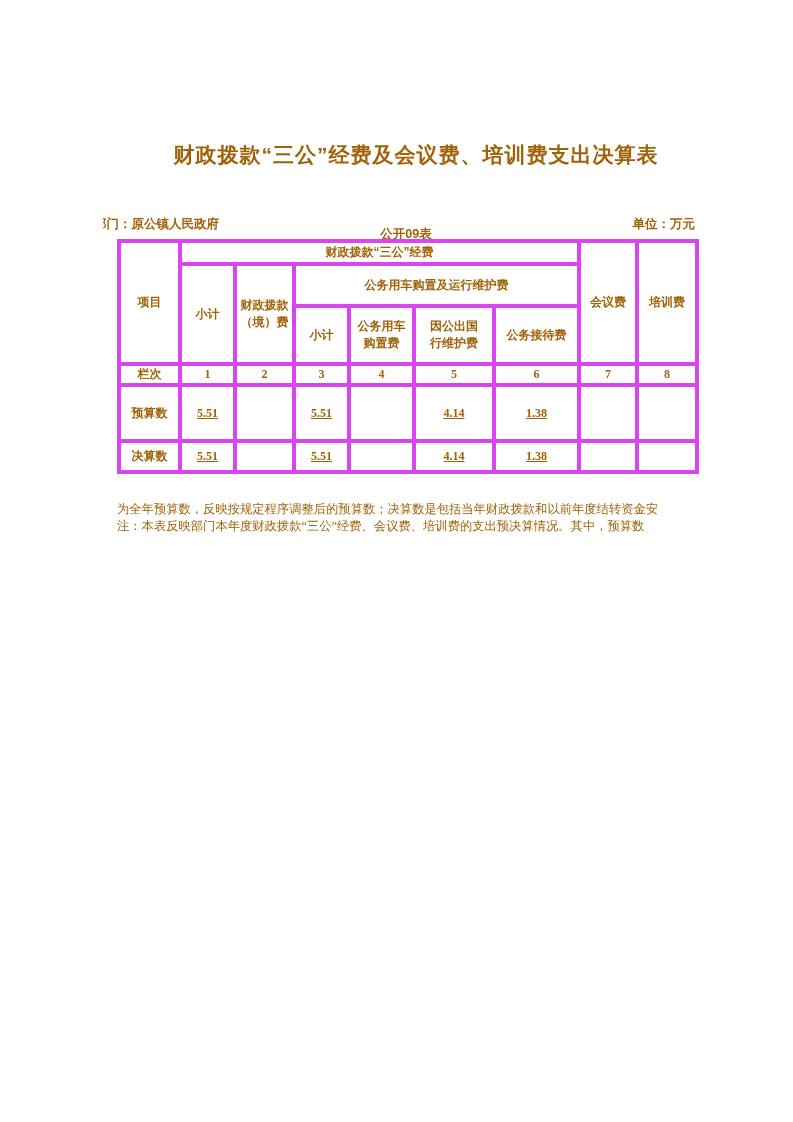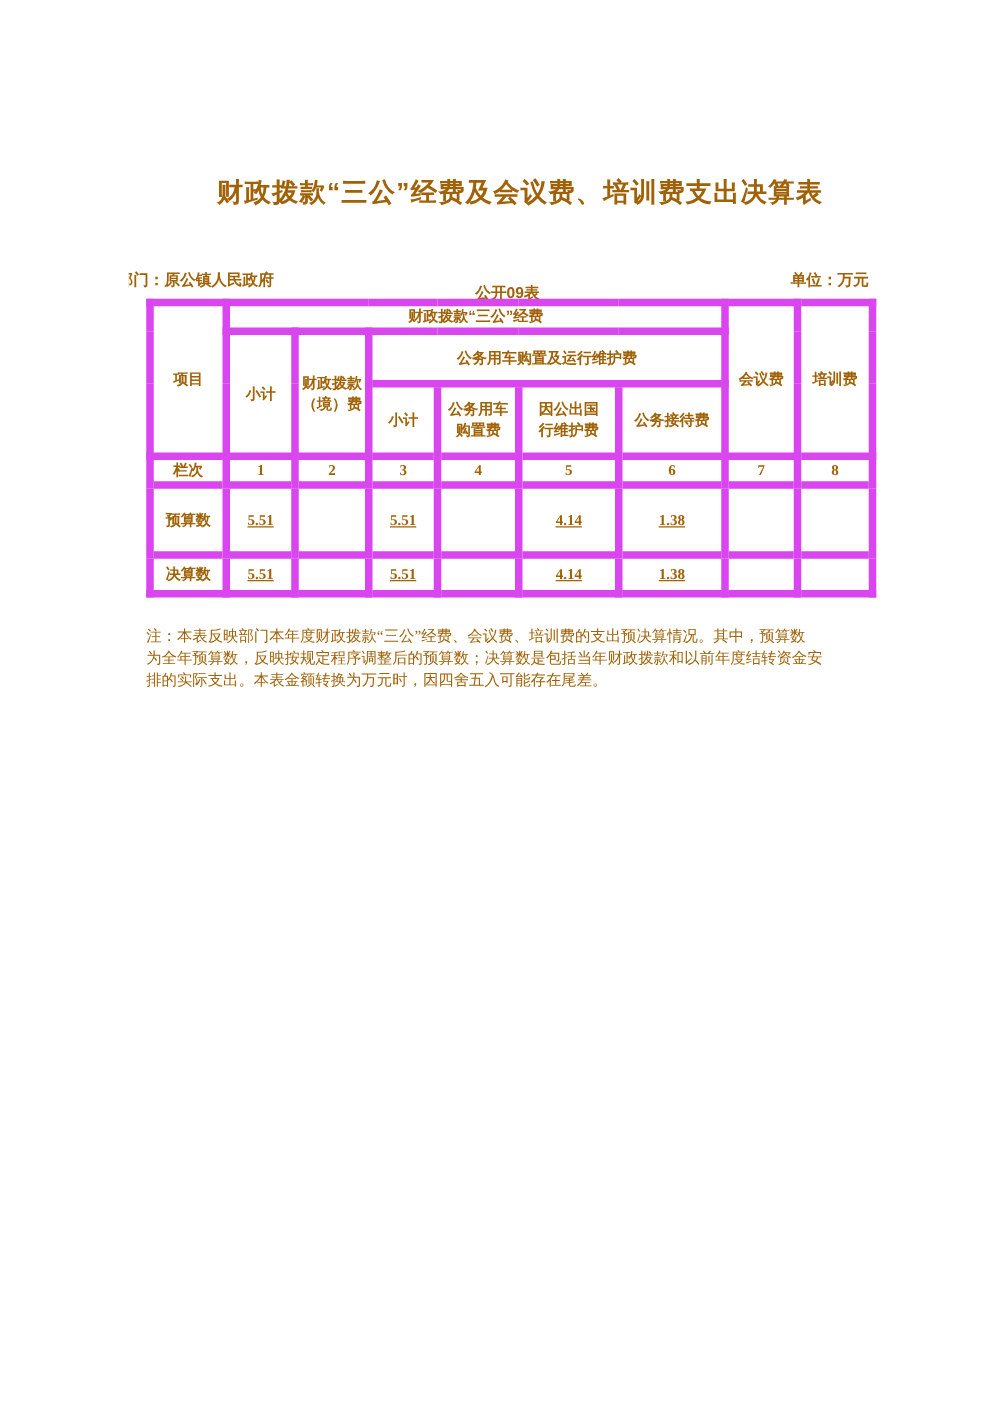--- a/index.html
+++ b/index.html
@@ -36,21 +36,21 @@
     text-align:right;
     font-size:12.5px; font-weight:bold; line-height:16px;
   }
   table.fiscal {
     position:absolute; left:117px; top:239px;
     border-collapse:collapse;
     table-layout:fixed;
     width:578px;
   }
   table.fiscal td {
-    border:6px solid #d946ef;
+    border:4px solid #d946ef;
     text-align:center; vertical-align:middle;
     font-size:12px; font-weight:bold;
     line-height:17px;
     white-space:pre-line;
     overflow:hidden;
     padding:0;
   }
   table.fiscal { border:2px solid #1a1a1a; }
   tr.sep td { border-bottom-width:2px; }
   td.num {
@@ -153,18 +153,17 @@
         <td class="num-right"></td>
         <td class="num-right">4.14</td>
         <td class="num-right">1.38</td>
         <td class="num-right"></td>
         <td class="num-right"></td>
       </tr>
     </tbody>
   </table>
 
   <div class="note">
+    <div>为全年预算数，反映按规定程序调整后的预算数；决算数是包括当年财政拨款和以前年度结转资金安</div>
     <div>注：本表反映部门本年度财政拨款“三公”经费、会议费、培训费的支出预决算情况。其中，预算数</div>
-    <div>为全年预算数，反映按规定程序调整后的预算数；决算数是包括当年财政拨款和以前年度结转资金安</div>
-    <div>排的实际支出。本表金额转换为万元时，因四舍五入可能存在尾差。</div>
   </div>
 
 </div>
 
 </body></html>

